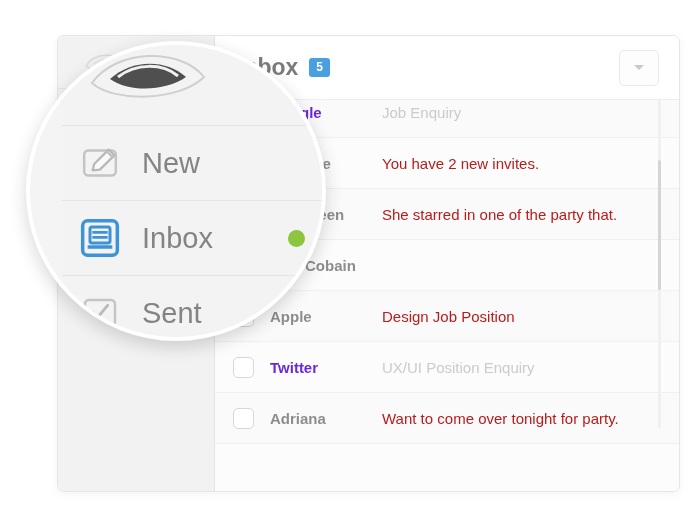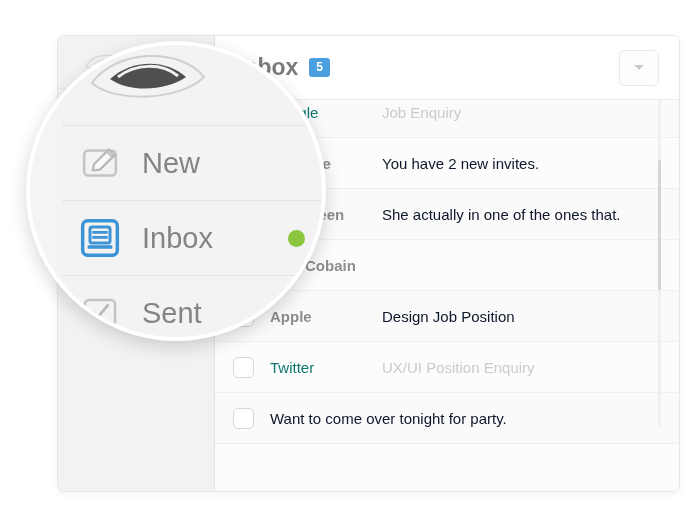--- a/index.html
+++ b/index.html
@@ -106,26 +106,26 @@
     flex: 0 0 112px;
     font-size: 15px;
     font-weight: bold;
     color: #8d8d8d;
     white-space: nowrap;
     overflow: hidden;
   }
   .mail-subject {
     flex: 1 1 auto;
     font-size: 15px;
-    color: #0f172a;
+    color: #b91c1c;
     white-space: nowrap;
     overflow: hidden;
     text-overflow: ellipsis;
   }
-  .mail-row.read .mail-from { color: #0f766e; font-weight: normal; }
+  .mail-row.read .mail-from { color: #6d28d9; font-weight: bold; }
   .mail-row.read .mail-subject { color: #cbcbcb; }
 
   
   .scroll-track {
     position: absolute;
     right: 18px;
     top: 62px;
     width: 3px;
     height: 330px;
     background: #f0f0f0;
@@ -327,38 +327,39 @@
           <span class="mail-subject">Job Enquiry</span>
         </li>
         <li class="mail-row">
           <span class="mail-cb"></span>
           <span class="mail-from">Dribbble</span>
           <span class="mail-subject">You have 2 new invites.</span>
         </li>
         <li class="mail-row">
           <span class="mail-cb"></span>
           <span class="mail-from">Eva Green</span>
-          <span class="mail-subject">She actually in one of the ones that.</span>
+          <span class="mail-subject">She starred in one of the party that.</span>
         </li>
         <li class="mail-row">
           <span class="mail-cb"></span>
           <span class="mail-from">Kurt Cobain</span>
         </li>
         <li class="mail-row">
           <span class="mail-cb"></span>
           <span class="mail-from">Apple</span>
           <span class="mail-subject">Design Job Position</span>
         </li>
         <li class="mail-row read">
           <span class="mail-cb"></span>
           <span class="mail-from">Twitter</span>
           <span class="mail-subject">UX/UI Position Enquiry</span>
         </li>
         <li class="mail-row">
           <span class="mail-cb"></span>
+          <span class="mail-from">Adriana</span>
           <span class="mail-subject">Want to come over tonight for party.</span>
         </li>
       </ul>
 
       <div class="scroll-track"></div>
       <div class="scroll-thumb"></div>
 
       <div class="inbox-header">
         <span class="inbox-title">Inbox</span>
         <span class="inbox-badge">5</span>

